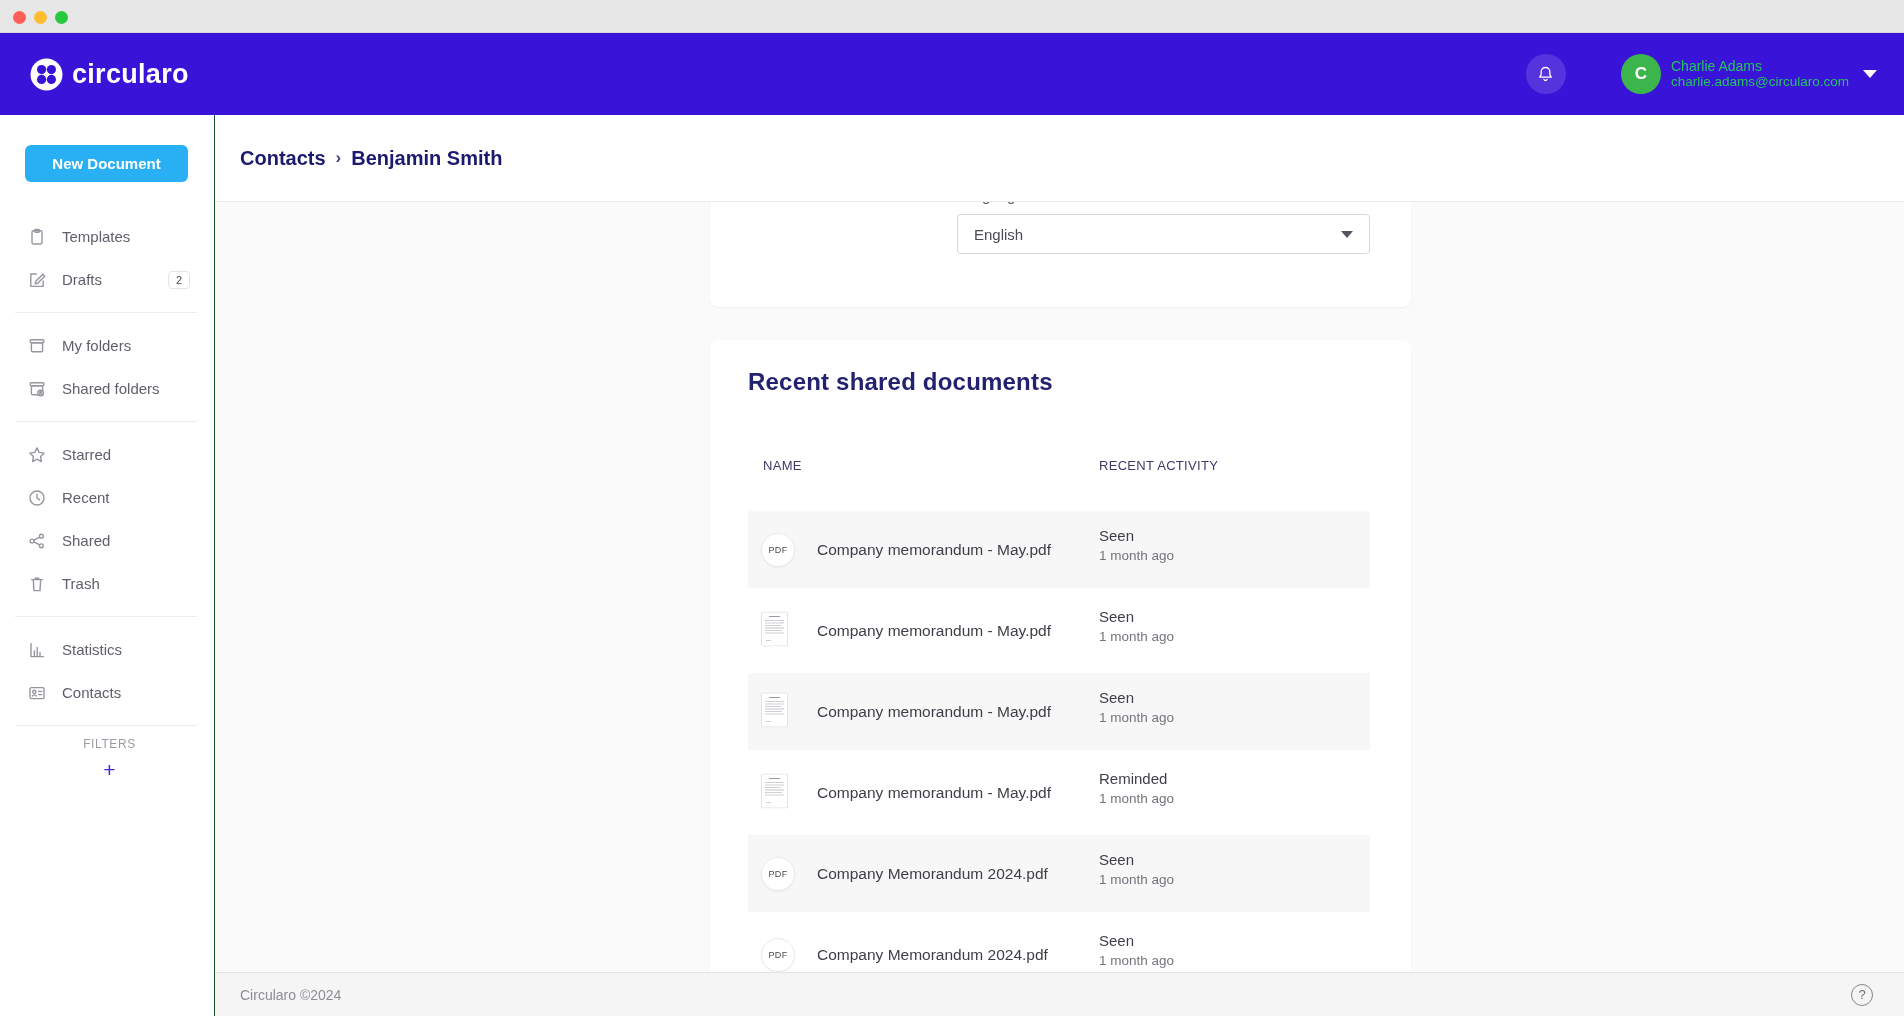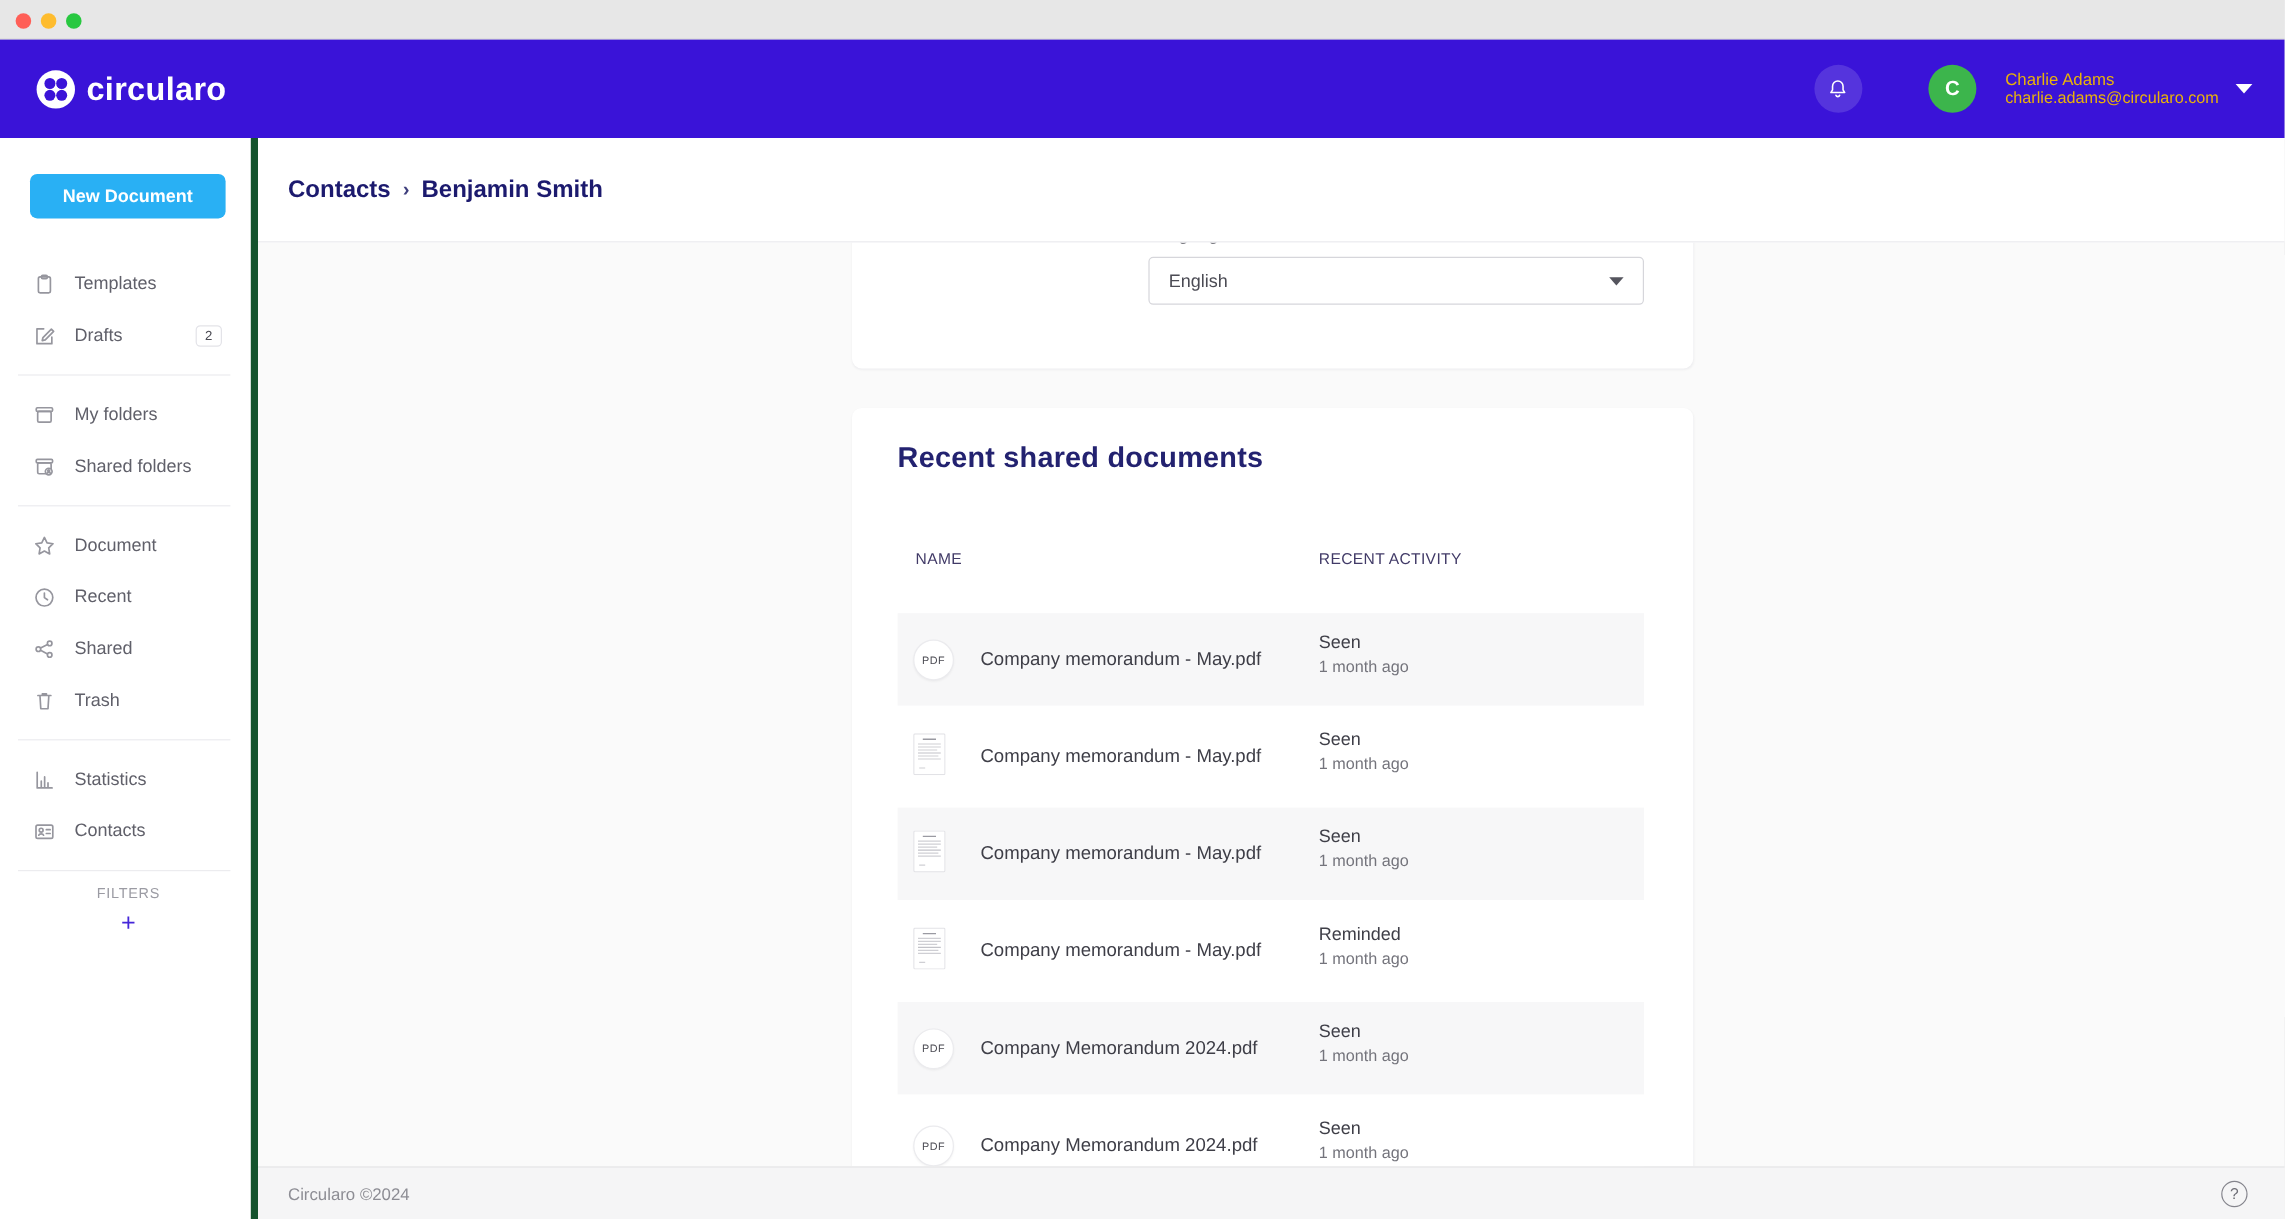--- a/index.html
+++ b/index.html
@@ -13,27 +13,27 @@
   .dot { width:13px; height:13px; border-radius:50%; }
   .dot.r { background:#ff5f57; } .dot.y { background:#febc2e; } .dot.g { background:#28c840; }
 
   
   .appbar { position:absolute; left:0; top:33px; width:1904px; height:82px; background:#3a13d8; display:flex; align-items:center; }
   .brand { display:flex; align-items:center; gap:9px; margin-left:30px; }
   .brand-word { color:#fff; font-size:27px; font-weight:700; letter-spacing:.3px; }
   .appbar-right { position:absolute; right:27px; top:0; height:82px; display:flex; align-items:center; }
   .bell-btn { width:40px; height:40px; border-radius:50%; background:rgba(255,255,255,.14); display:flex; align-items:center; justify-content:center; cursor:pointer; }
   .avatar { width:40px; height:40px; border-radius:50%; background:#3cb54c; color:#fff; font-size:17px; font-weight:700; display:flex; align-items:center; justify-content:center; margin-left:55px; }
-  .userblock { margin-left:24px; color:#eab308; line-height:16px; }
+  .userblock { margin-left:10px; color:#22c55e; line-height:16px; }
   .uname { font-size:14px; }
   .uemail { font-size:13.5px; }
   .ucaret { margin-left:14px; width:0; height:0; border-left:7px solid transparent; border-right:7px solid transparent; border-top:8px solid #fff; }
 
   
-  .sidebar { position:absolute; left:0; top:115px; width:215px; height:901px; background:#fff; border-right:6px solid #14532d; }
+  .sidebar { position:absolute; left:0; top:115px; width:215px; height:901px; background:#fff; border-right:1px solid #14532d; }
   .newdoc { display:block; width:163px; height:37px; margin:30px 0 33px 25px; background:#29b0f4; border:none; border-radius:6px; color:#fff; font-size:15px; font-weight:700; font-family:"Liberation Sans",sans-serif; cursor:pointer; }
   .sitem { position:relative; height:43px; display:flex; align-items:center; padding-left:27px; cursor:pointer; color:#60606a; font-size:15px; }
   .sicon { width:20px; height:20px; margin-right:15px; display:flex; align-items:center; justify-content:center; }
   .sicon svg { stroke:#96969e; fill:none; stroke-width:1.4; stroke-linecap:round; stroke-linejoin:round; }
   .badge { position:absolute; right:24px; top:50%; transform:translateY(-50%); background:#fff; border:1px solid #e3e3e8; border-radius:4px; font-size:11px; color:#4a4a52; padding:2px 7px; }
   .sdivider { height:1px; background:#ececef; margin:11px 17px 11px 15px; }
   .filters { height:43px; display:flex; align-items:center; padding:0 22px 0 27px; justify-content:space-between;flex-direction:column; }
   .filters-label { font-size:12px; letter-spacing:.6px; color:#9b9ba3; }
   .filters-plus { color:#4526d9; font-size:21px; font-weight:400; cursor:pointer; line-height:1; }
 
@@ -160,21 +160,21 @@
     </div>
 
     <div class="sdivider"></div>
 
     <div class="sitem">
       <span class="sicon">
           <svg width="20" height="20" viewBox="0 0 20 20">
             <path d="M10 2.9l2.2 4.5 5 .7-3.6 3.5.8 5L10 14.2l-4.4 2.4.8-5L2.8 8.1l5-.7z"></path>
           </svg>
         </span>
-      <span>Document</span>
+      <span>Starred</span>
     </div>
     <div class="sitem">
       <span class="sicon">
           <svg width="20" height="20" viewBox="0 0 20 20">
             <circle cx="10" cy="10" r="7"></circle>
             <path d="M10 6.2V10l2.6 1.8"></path>
           </svg>
         </span>
       <span>Recent</span>
     </div>

